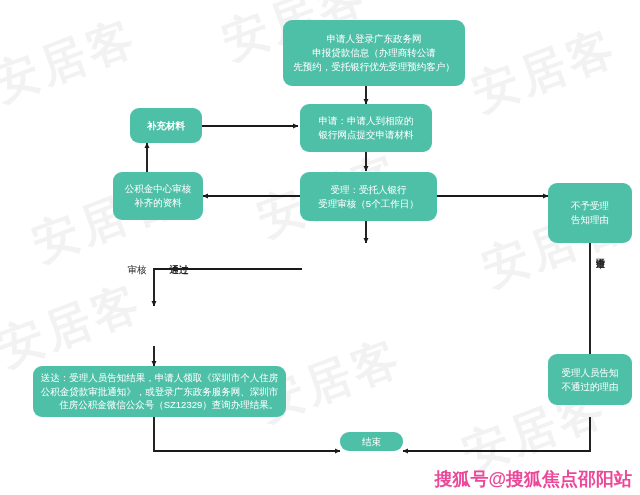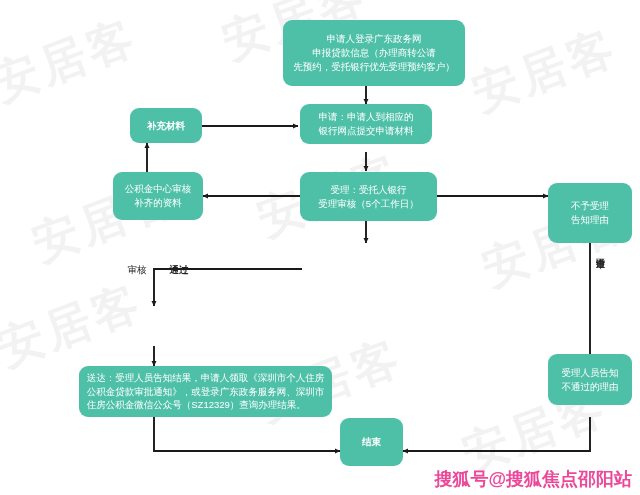--- a/index.html
+++ b/index.html
@@ -64,21 +64,21 @@
     line-height: 1.45;
     text-align: center;
     display: flex;
     align-items: center;
     justify-content: center;
     padding: 4px 6px;
     box-sizing: border-box;
     z-index: 3;
     white-space: pre-line;
   }
-  .node.wide-text { text-align: left; margin-left: 46px; }
+  .node.wide-text { text-align: right; }
 
   
   .elabel {
     position: absolute;
     color: #222222;
     font-size: 9.5px;
     line-height: 1.35;
     text-align: center;
     white-space: pre-line;
     z-index: 4;
@@ -139,42 +139,42 @@
       <path d="M590,417 L590,451 L403,451" marker-end="url(#arw)"></path>
     </g>
   </svg>
 
   <div class="node" style="left:283px; top:20px;  width:182px; height:66px;">申请人登录广东政务网
 申报贷款信息（办理商转公请
 先预约，受托银行优先受理预约客户）</div>
 
   <div class="node" style="left:130px; top:108px; width:72px;  height:35px;font-weight:bold;">补充材料</div>
 
-  <div class="node" style="left:300px; top:104px; width:132px; height:40px;">申请：申请人到相应的
+  <div class="node" style="left:300px; top:104px; width:132px; height:48px;">申请：申请人到相应的
 银行网点提交申请材料</div>
 
   <div class="node" style="left:113px; top:172px; width:90px;  height:48px;">公积金中心审核
 补齐的资料</div>
 
   <div class="node" style="left:300px; top:172px; width:137px; height:49px;">受理：受托人银行
 受理审核（5个工作日）</div>
 
   <div class="node" style="left:548px; top:183px; width:84px;  height:60px;">不予受理
 告知理由</div>
 
 
 
   <div class="node wide-text" style="left:33px; top:366px; width:253px; height:51px;">送达：受理人员告知结果，申请人领取《深圳市个人住房
 公积金贷款审批通知》，或登录广东政务服务网、深圳市
 住房公积金微信公众号（SZ12329）查询办理结果。</div>
 
   <div class="node" style="left:548px; top:354px; width:84px;  height:51px;">受理人员告知
 不通过的理由</div>
 
-  <div class="node" style="left:340px; top:418px; width:63px;  height:48px;font-weight:bold;">结束</div>
+  <div class="node" style="left:340px; top:432px; width:63px;  height:19px;">结束</div>
 
 
 
   <div class="elabel" style="left:124px; top:264px; width:26px;">审核</div>
 
   <div class="elabel" style="left:166px; top:264px; width:26px;font-weight:bold;">通过</div>
 
   <div class="elabel vertical" style="left:596px; top:251px; height:60px;">审查不通过</div>
 
   <div class="wm-corner">搜狐号@搜狐焦点邵阳站</div>

